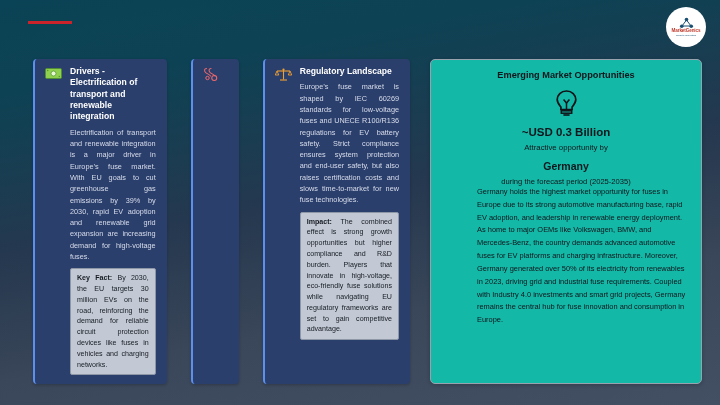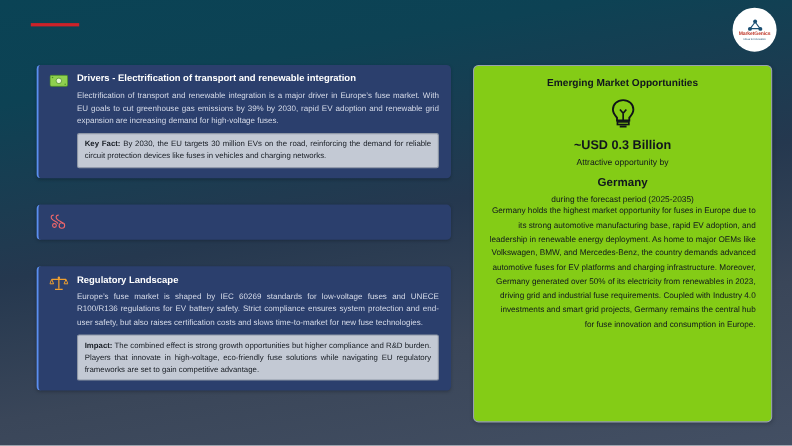--- a/index.html
+++ b/index.html
@@ -70,21 +70,21 @@
     line-height: 1;
   }
 
   
   .left-col {
     position: absolute;
     left: 33px;
     top: 59px;
     width: 377px;
     display: flex;
-    flex-direction: column;
+    flex-direction: row;
     gap: 24px;
   }
 
   .card {
     background: #2b3f6d;
     border-left: 2.5px solid #5b8ff0;
     border-radius: 4px;
     padding: 7px 11px 9px 9px;
     position: relative;
     display: flex;
@@ -128,21 +128,21 @@
   }
   .callout b { font-weight: bold; }
 
   
   .right-panel {
     position: absolute;
     left: 430px;
     top: 59px;
     width: 272px;
     height: 325px;
-    background: #84cc16;
+    background: #14b8a6;
     border: 0.8px solid #97a2ae;
     border-radius: 5px;
     padding: 10px 14px 10px 14px;
     text-align: center;
     color: #10161d;
     box-shadow: 0 1px 4px rgba(0,0,0,0.2);
   }
   .panel-title {
     font-size: 9.2px;
     font-weight: bold;
@@ -166,21 +166,22 @@
     font-size: 10.5px;
     font-weight: bold;
     margin-bottom: 5px;
   }
   .panel-period {
     font-size: 7.6px;
   }
   .panel-body {
     font-size: 7.45px;
     line-height: 1.72;
-    text-align: right;
+    text-align: left;
+    margin-left: 32px;
   }
 </style>
 </head>
 <body>
 
 <div class="header">
   <div class="title-rule"></div>
 </div>
 
 <div class="logo">

